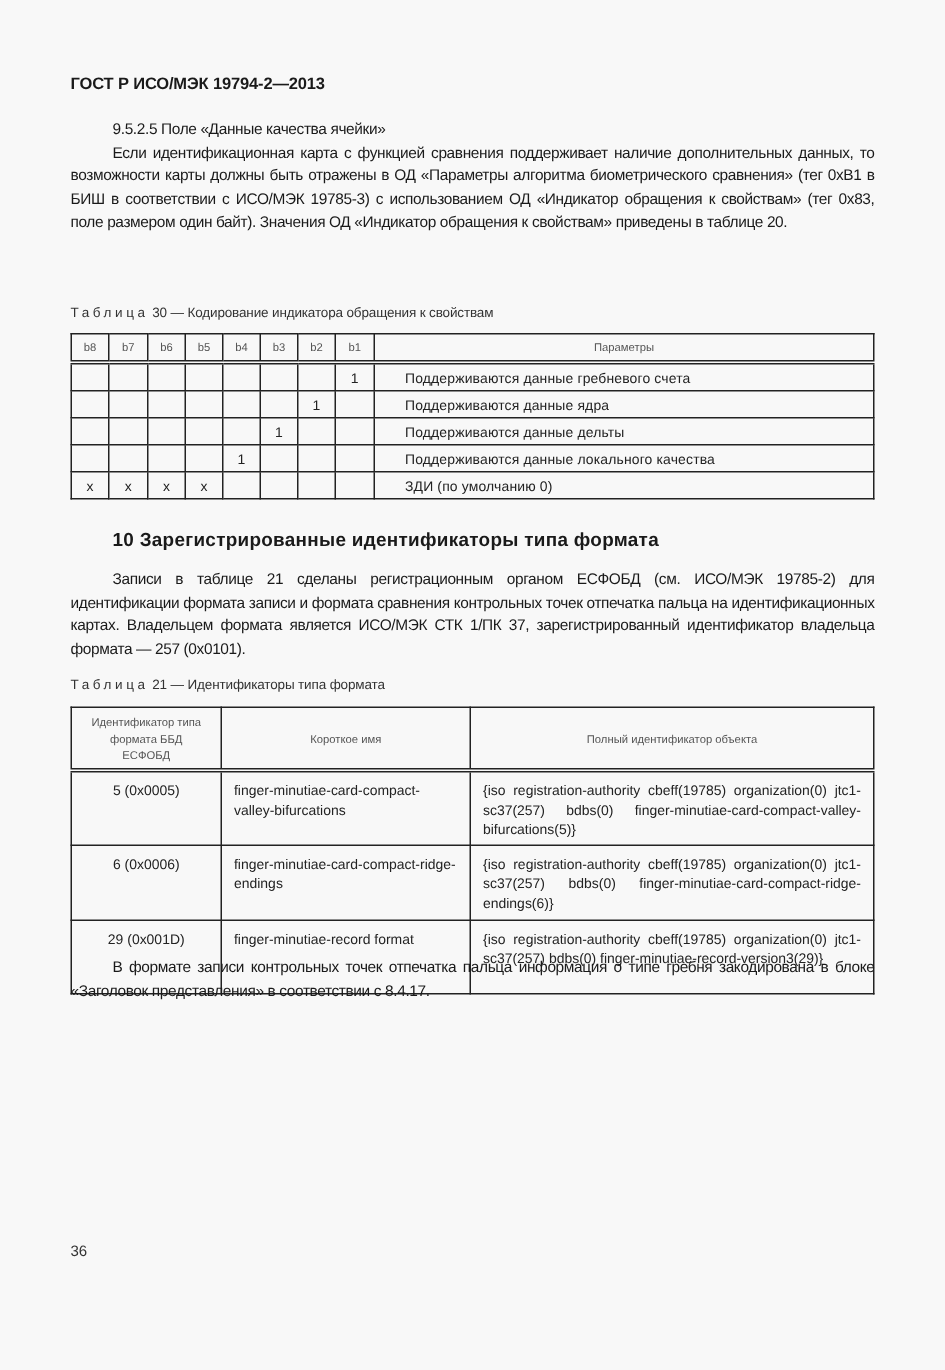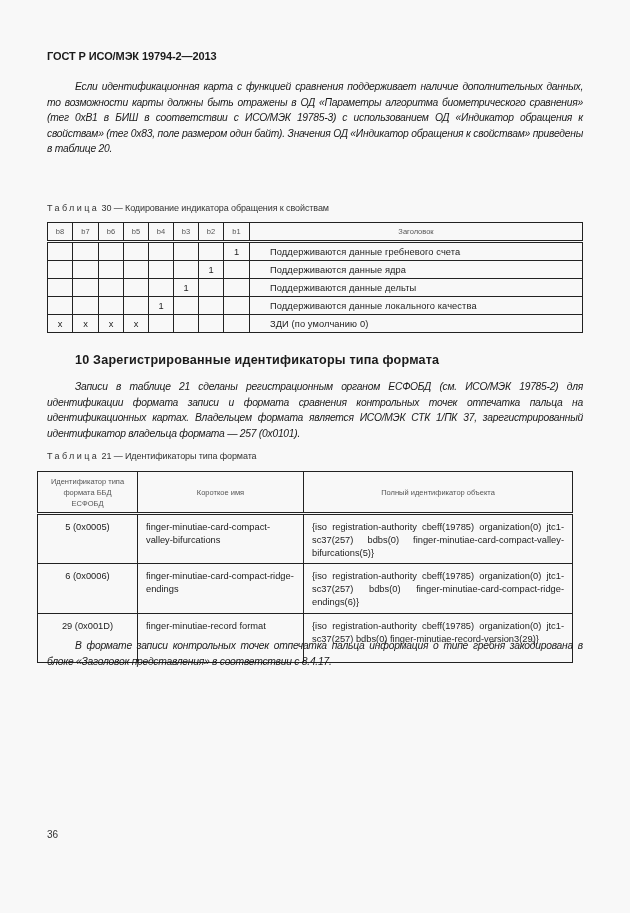--- a/index.html
+++ b/index.html
@@ -2,45 +2,46 @@
 <html><head>
 <meta charset="utf-8">
 <style>
   html,body{margin:0;padding:0;}
   body{width:630px;height:913px;background:#f8f8f8;position:relative;overflow:hidden;
        font-family:"Liberation Sans",sans-serif;color:#1a1a1a;}
   .abs{position:absolute;}
   .hdr{left:47px;top:50px;font-size:11px;font-weight:bold;letter-spacing:-0.1px;}
   .p{font-size:10.3px;line-height:15.6px;letter-spacing:-0.25px;}
   .ind{text-indent:28px;}
-  .justify{text-align:justify;font-style:italic;}
+  .justify{text-align:justify;}
   .cap{font-size:9px;letter-spacing:-0.1px;color:#333;}
   .cap .sp{letter-spacing:2.4px;}
   table{border-collapse:collapse;position:absolute;}
   td,th{border:1px solid #222;padding:0;font-weight:normal;}
   .t20{left:47px;top:222px;width:536px;font-size:9.3px;color:#222;}
   .t20 th{height:17px;font-size:7.5px;color:#555;}
   .t20 td{height:17px;text-align:center;}
   .t20 td.v{text-align:left;padding-left:20px;letter-spacing:0.1px;margin-top:32px;}
   .t20 thead tr th{border-bottom:3px double #222;}
-  .t21{left:37px;top:471px;width:536px;font-size:9.3px;color:#222;}
+  .t21{left:47px;top:471px;width:536px;font-size:9.3px;color:#222;}
   .t21 th{font-size:7.5px;color:#555;line-height:11px;height:40px;}
   .t21 thead tr th{border-bottom:3px double #222;}
   .t21 td{vertical-align:top;padding:6px 8px 4px 8px;line-height:12.8px;height:38px;}
   .t21 td.c{text-align:center;}
   .t21 td.j{text-align:justify;}
   .h10{left:75px;top:353px;font-size:12.6px;font-weight:bold;letter-spacing:0.2px;}
   .pg{left:47px;top:829px;font-size:10px;color:#333;}
 </style>
 </head>
 <body>
 
 <div class="abs hdr">ГОСТ Р ИСО/МЭК 19794-2—2013</div>
 
 <div class="abs p" style="left:47px;top:79px;width:536px;">
+  <div class="ind">9.5.2.5 Поле «Данные качества ячейки»</div>
   <div class="ind justify">Если идентификационная карта с функцией сравнения поддерживает наличие дополнительных данных, то возможности карты должны быть отражены в ОД «Параметры алгоритма биометрического сравнения» (тег 0xB1 в БИШ в соответствии с ИСО/МЭК 19785-3) с использованием ОД «Индикатор обращения к свойствам» (тег 0x83, поле размером один байт). Значения ОД «Индикатор обращения к свойствам» приведены в таблице 20.</div>
 </div>
 
 <div class="abs cap" style="left:47px;top:203px;"><span class="sp">Таблица</span><span> 30 — Кодирование индикатора обращения к свойствам</span></div>
 
 <table class="t20">
   <colgroup>
     <col style="width:25px">
       <col style="width:26px">
       <col style="width:25px">
@@ -54,21 +55,21 @@
   <thead>
     <tr>
       <th>b8</th>
       <th>b7</th>
       <th>b6</th>
       <th>b5</th>
       <th>b4</th>
       <th>b3</th>
       <th>b2</th>
       <th>b1</th>
-      <th>Заголовок</th>
+      <th>Параметры</th>
     </tr>
   </thead>
   <tbody>
     <tr>
       <td></td>
         <td></td>
         <td></td>
         <td></td>
         <td></td>
         <td></td>

